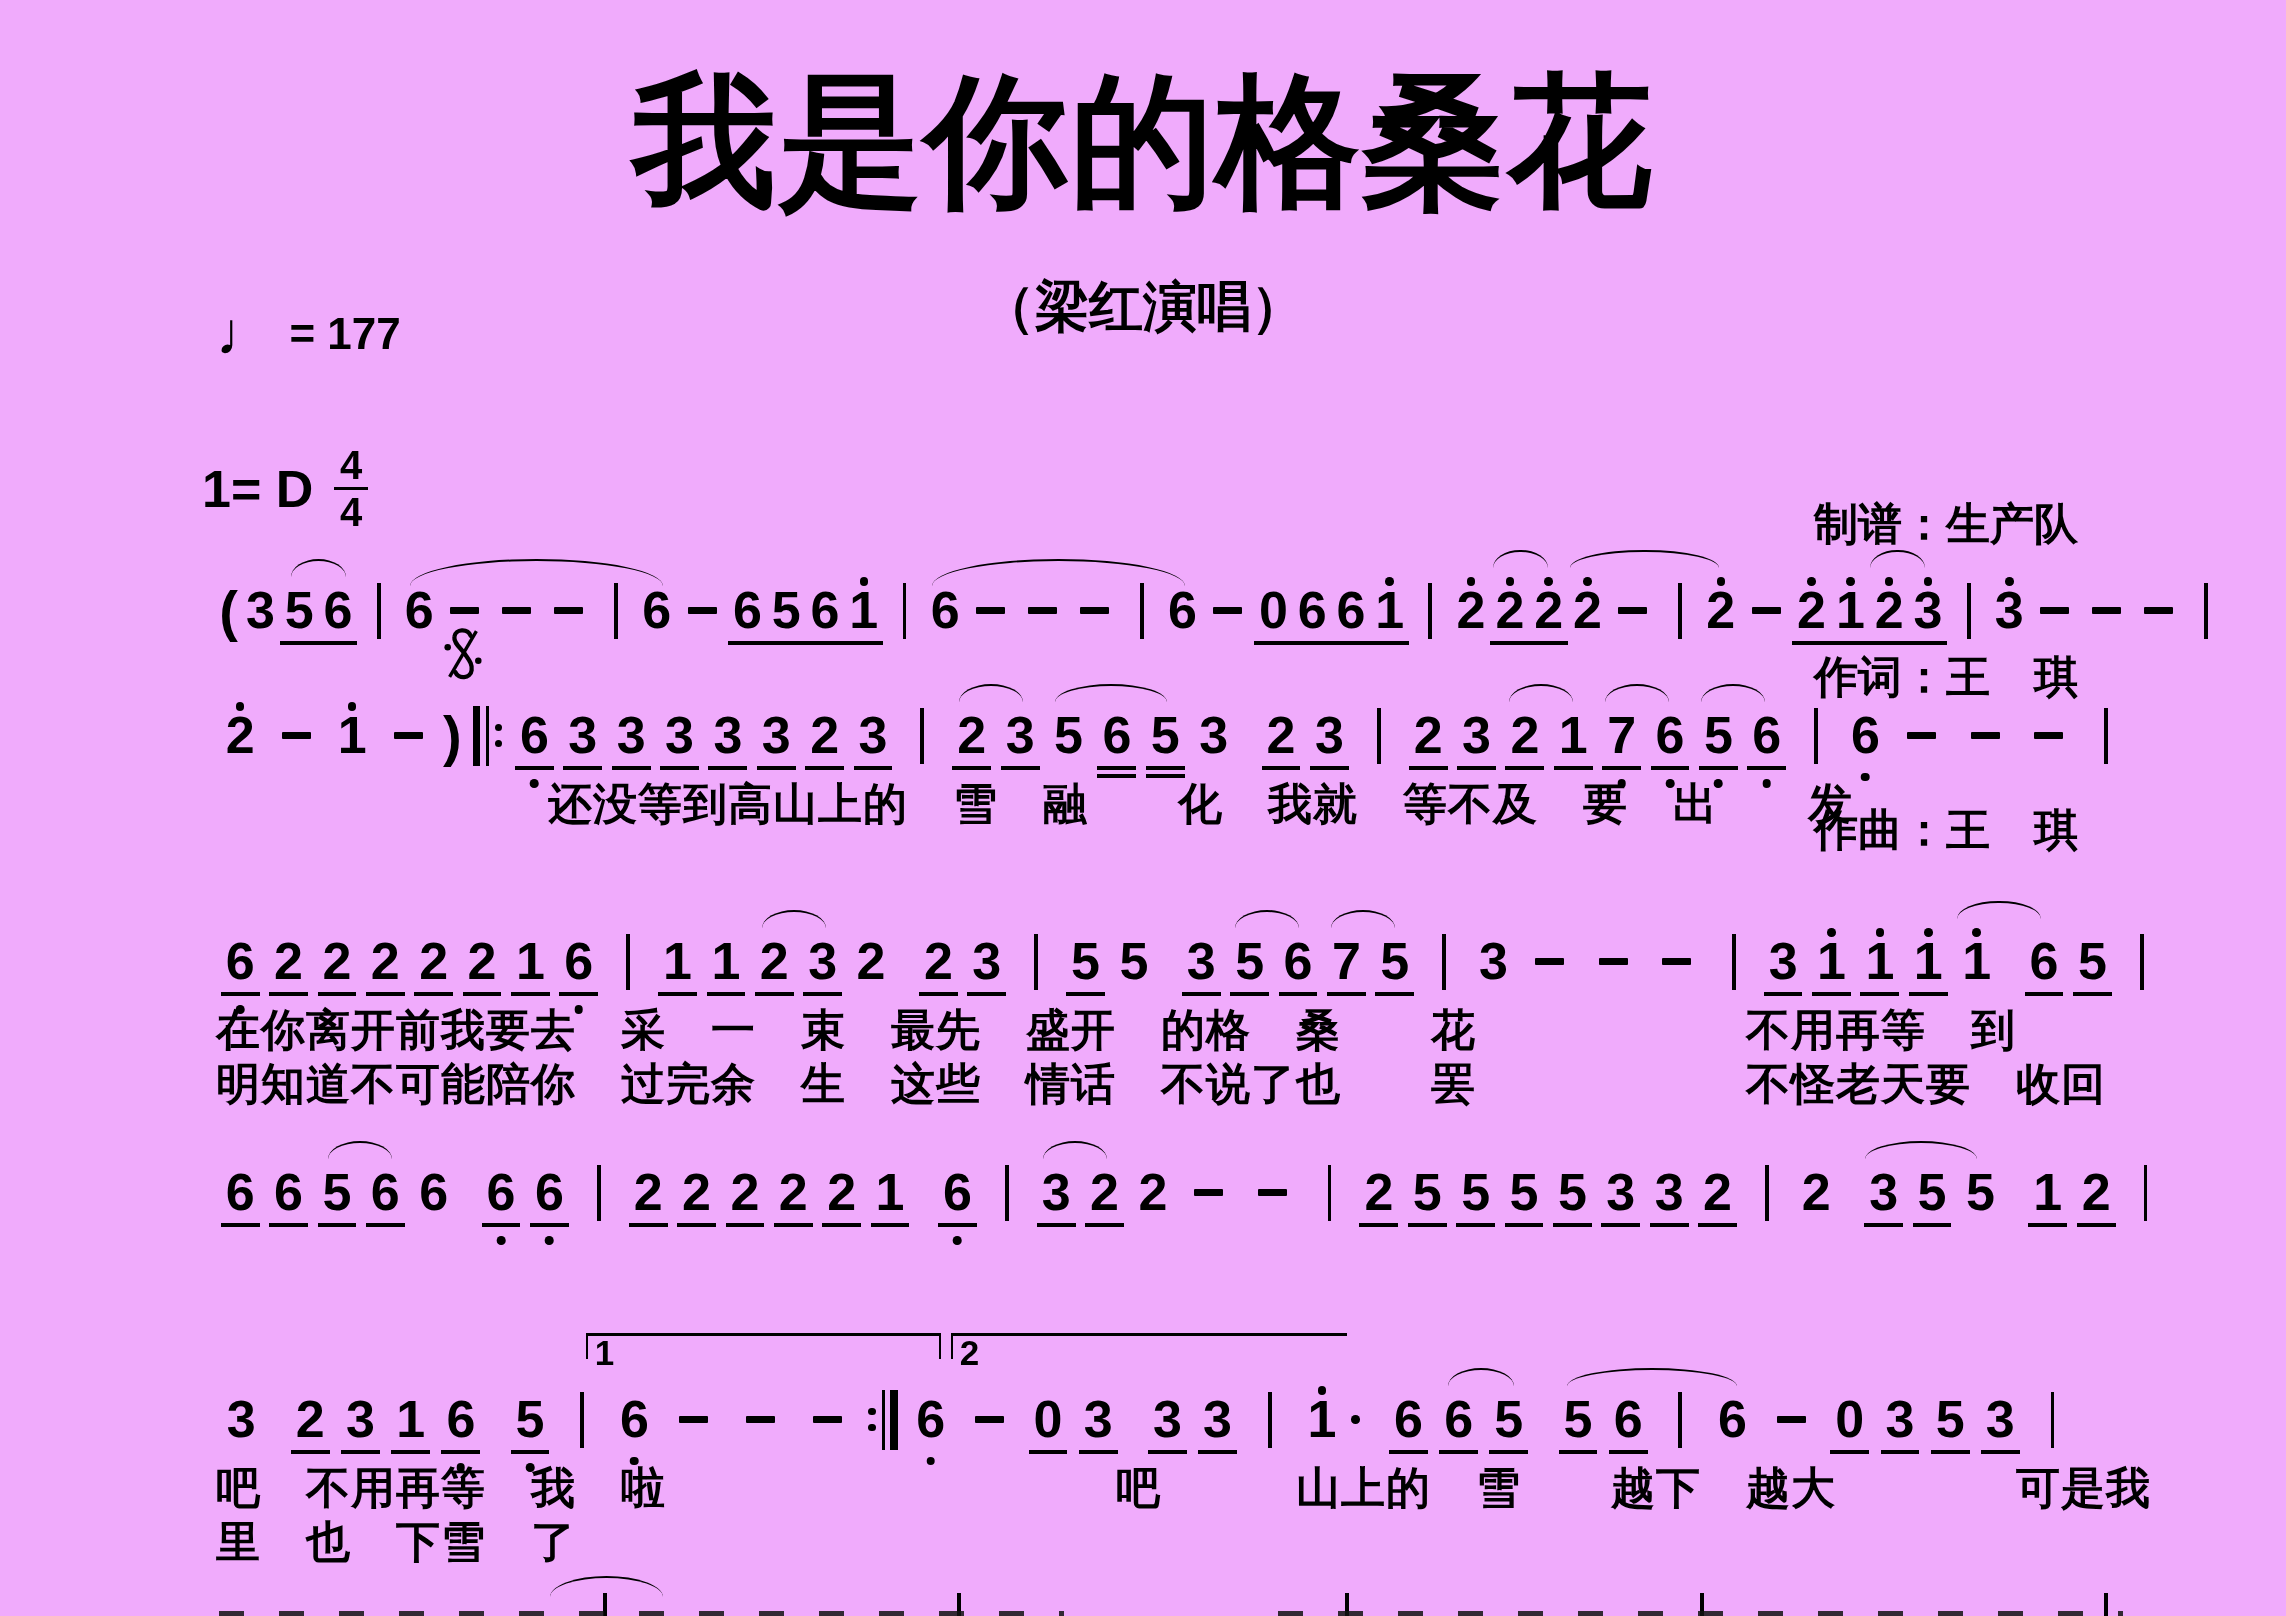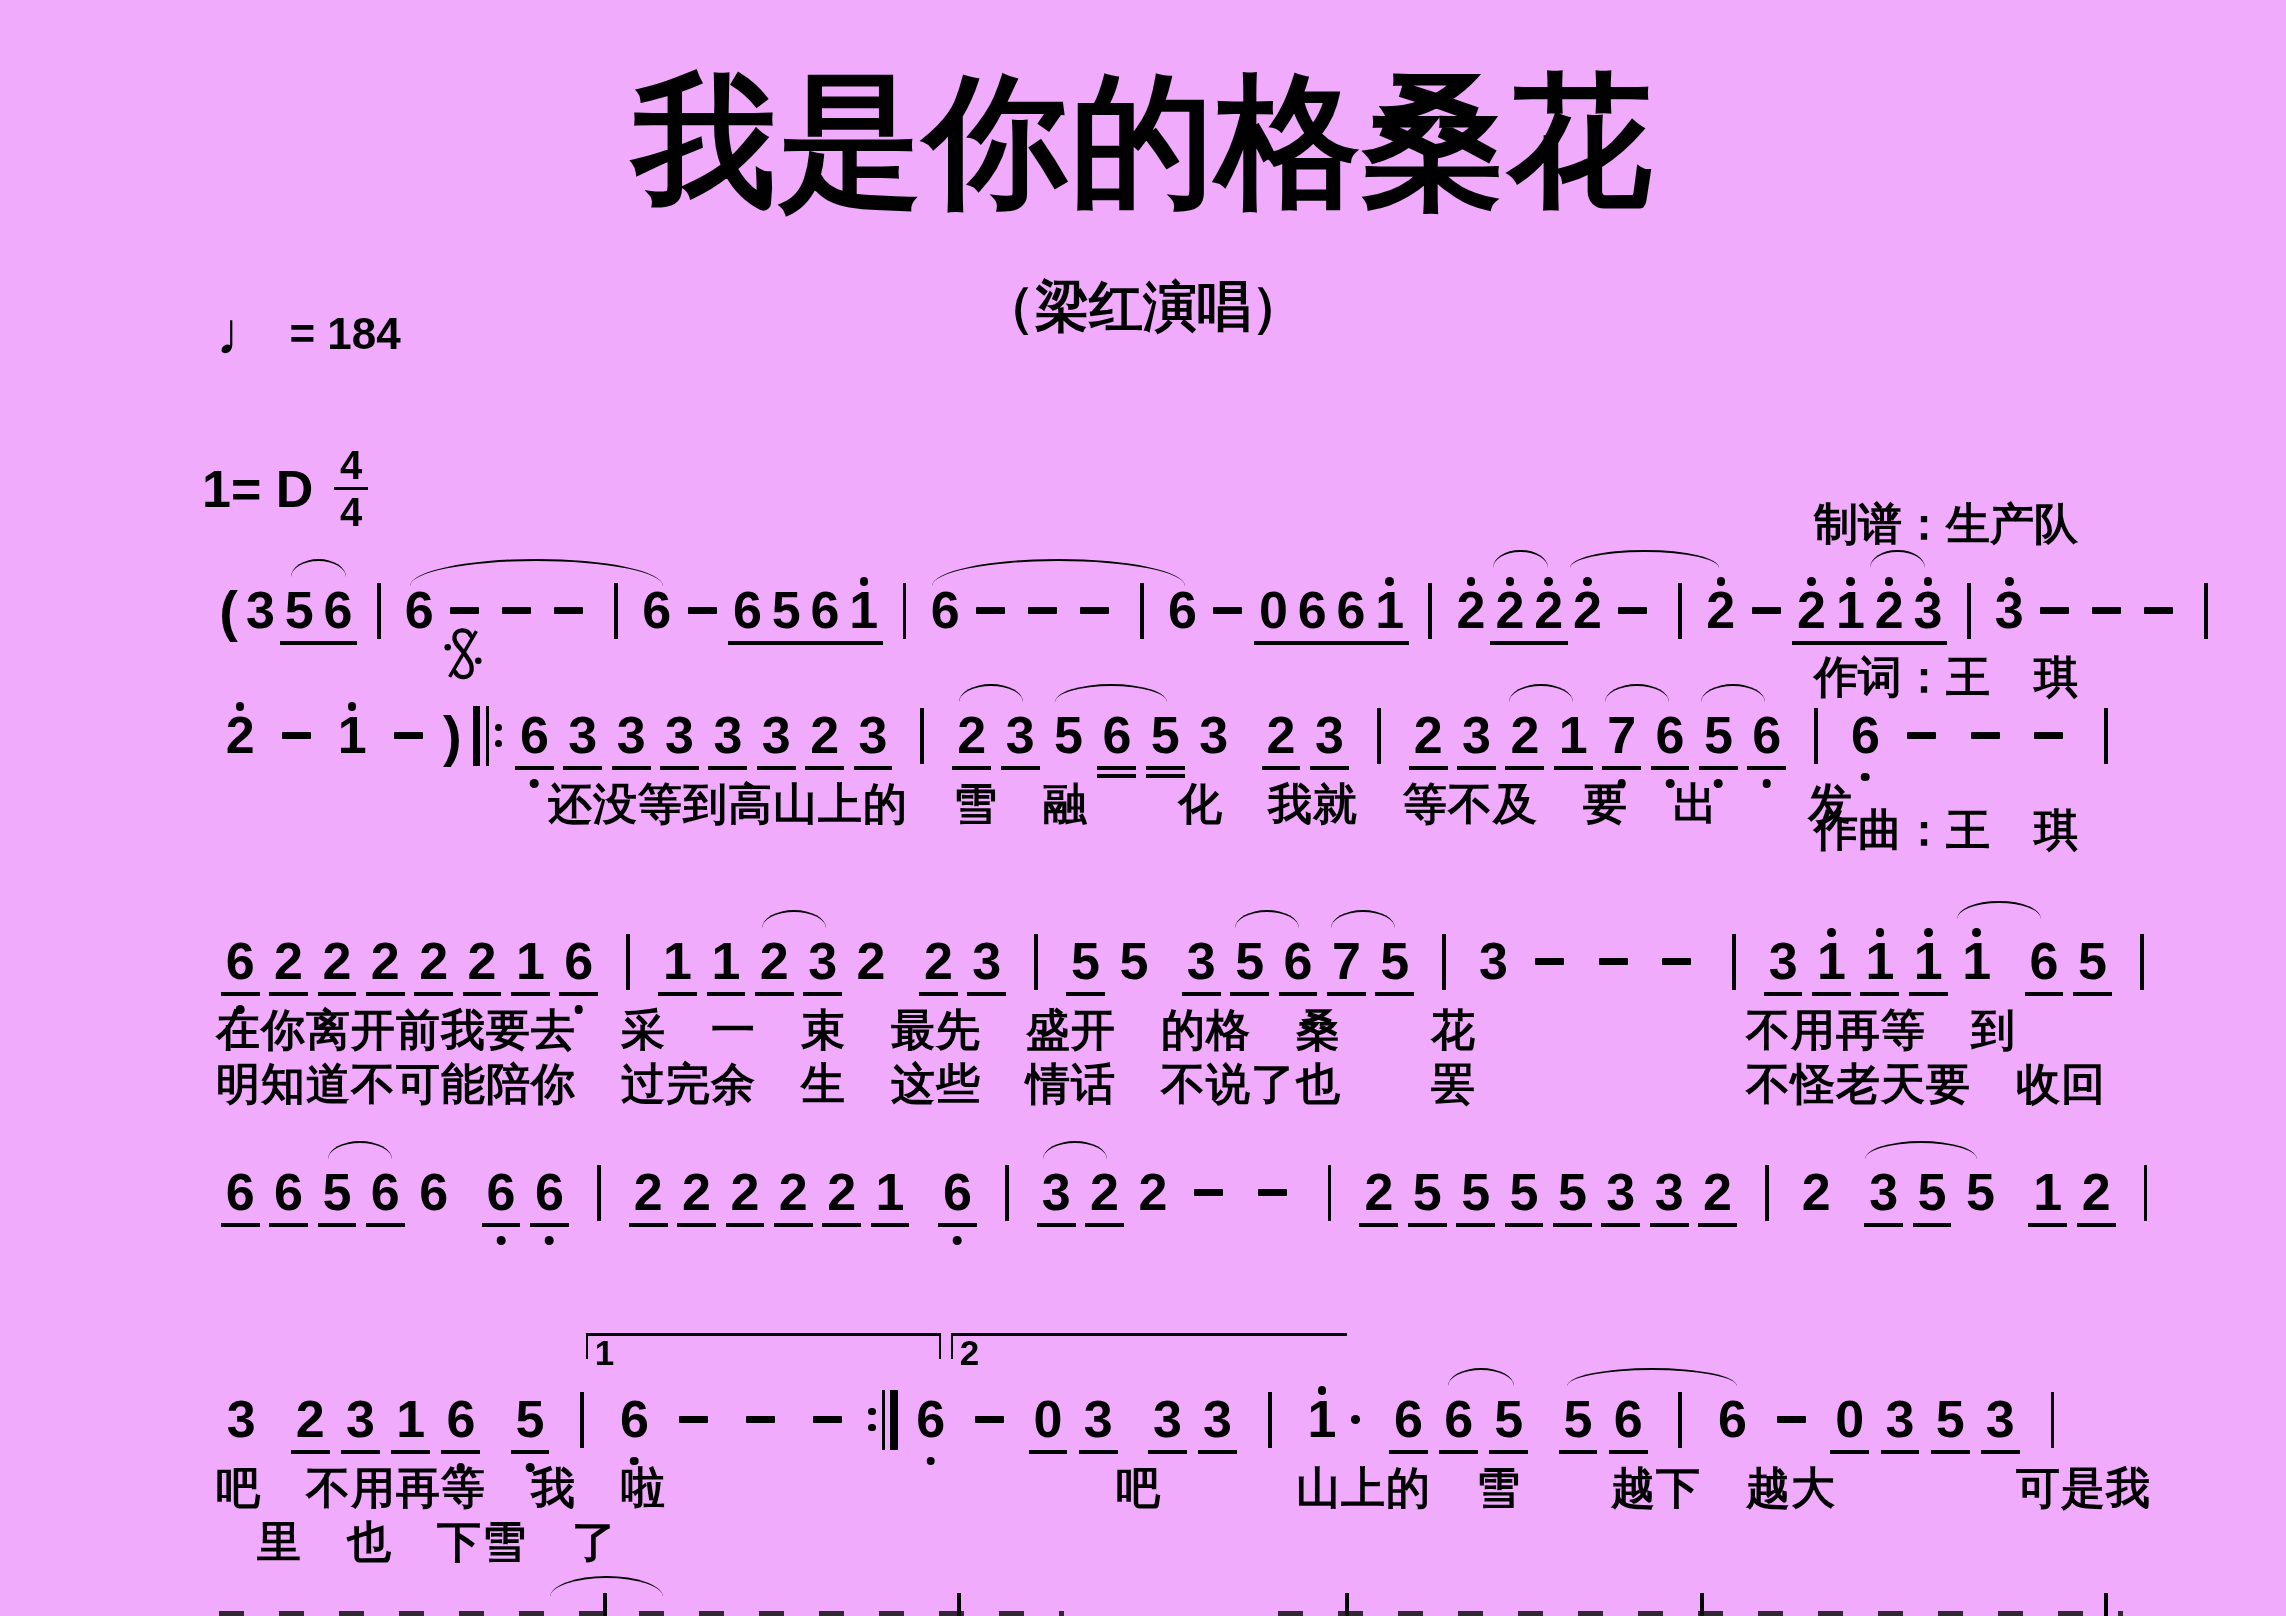--- a/index.html
+++ b/index.html
@@ -93,21 +93,21 @@
 </head>
 <body>
 
 <div class="page">
 
   <div class="title">我是你的格桑花</div>
   <div class="subtitle">（梁红演唱）</div>
 
   <div class="tempo">
     <span class="glyph">♩</span>
-    <span>=  184</span>
+    <span>=  177</span>
   </div>
 
   <div class="credits">
     <div>制谱：生产队</div>
     <div>作词：王　琪</div>
     <div>作曲：王　琪</div>
   </div>
 
   <div class="keysig">
     <span>1= D</span>
@@ -838,21 +838,21 @@
           <span class="tok note u1">
             <span class="d">3</span>
           </span>
           <span class="tok bar">
             <i></i>
           </span>
           <span class="slur" style="left: 1448px; width: 66px; top: -9.6px; height: 16.3px;"></span>
           <span class="slur" style="left: 1567px; width: 170px; top: -9.6px; height: 16.3px;"></span>
         </div>
         <div class="lyric" style="padding-left: 216px;">吧　不用再等　我　啦　　　　　　　　　　吧　　　山上的　雪　　越下　越大　　　　可是我</div>
-        <div class="lyric" style="padding-left: 216px; margin-left: 41px;">里　也　下雪　了</div>
+        <div class="lyric" style="padding-left: 216px;">里　也　下雪　了</div>
       </div>
     </div>
 
   <div class="volta v1">
     <span class="vlabel">1</span>
   </div>
   <div class="volta v2">
     <span class="vlabel">2</span>
   </div>
 

